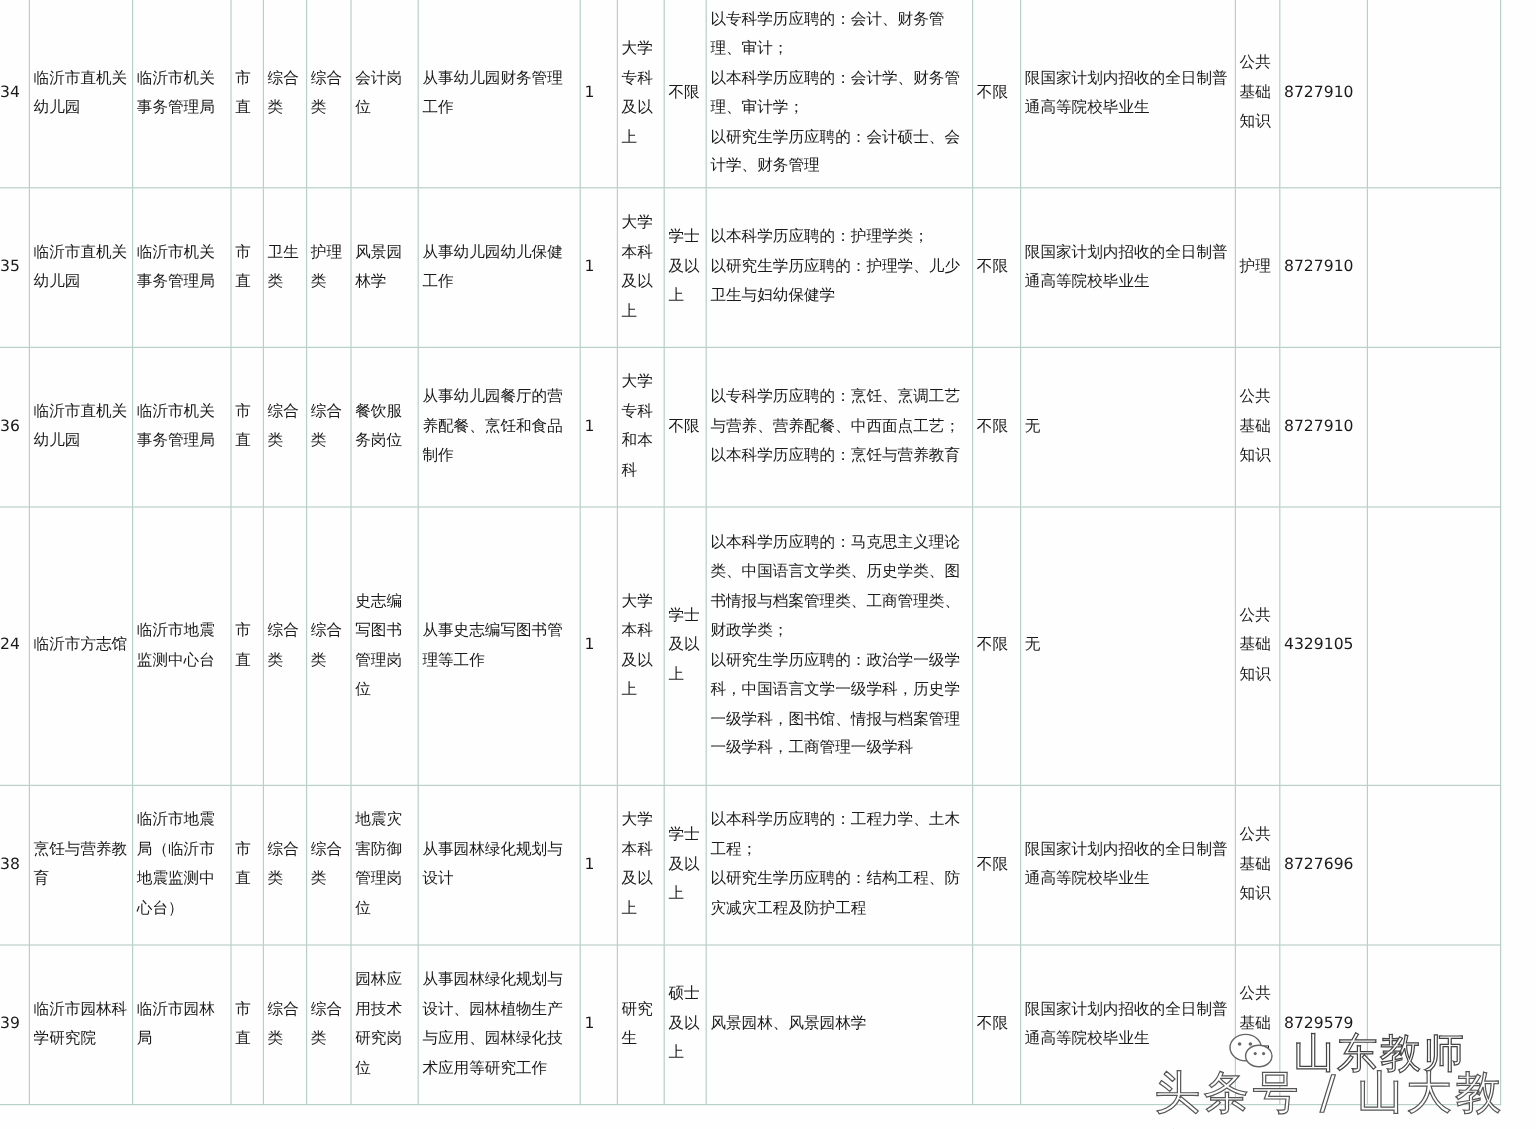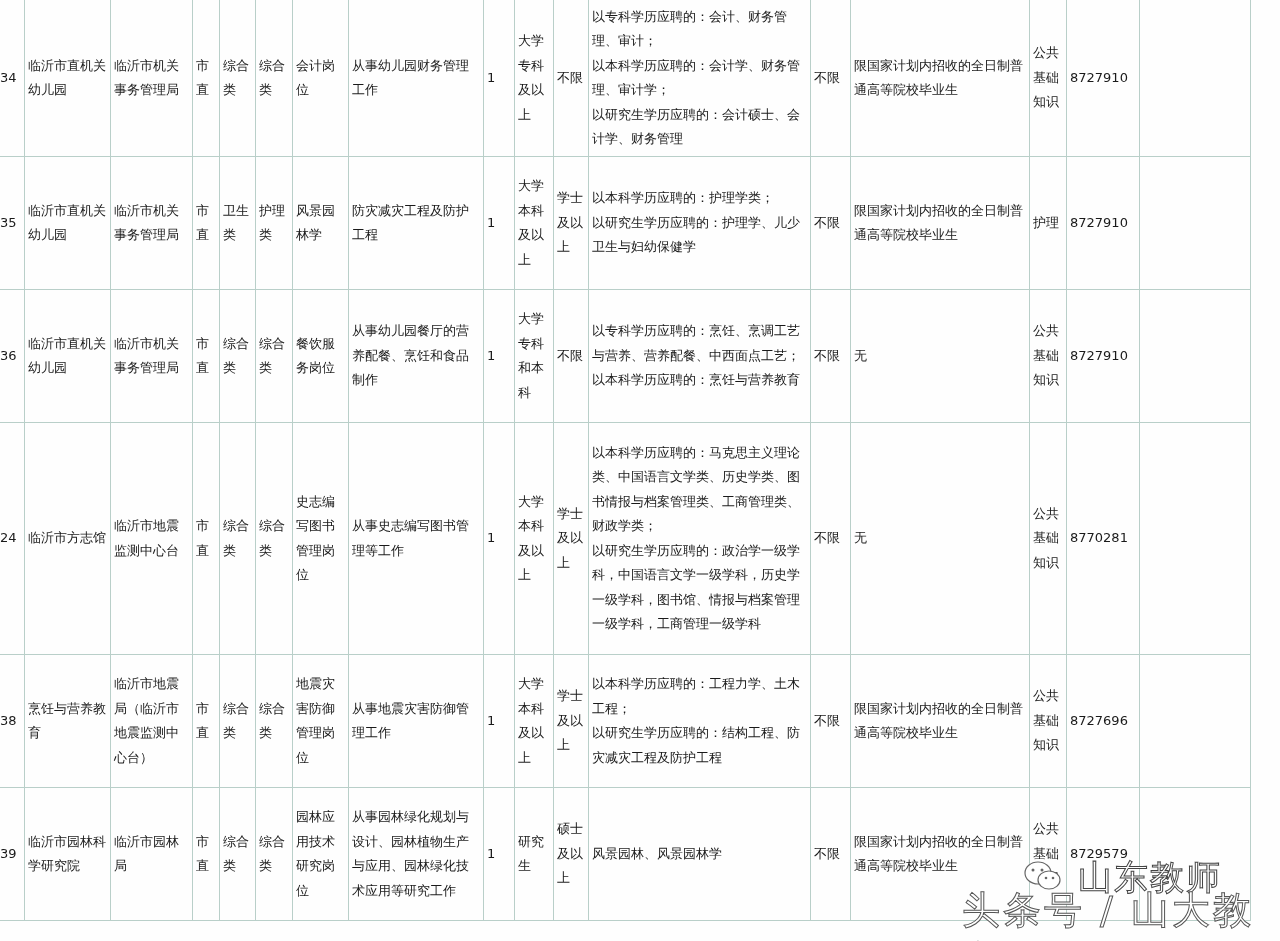--- a/index.html
+++ b/index.html
@@ -60,21 +60,21 @@
     <td></td>
   </tr>
       <tr style="height: 133px;">
     <td class="num">35</td>
     <td>临沂市直机关幼儿园</td>
     <td>临沂市机关事务管理局</td>
     <td>市直</td>
     <td>卫生类</td>
     <td>护理类</td>
     <td>风景园林学</td>
-    <td>防灾减灾工程及防护工程</td>
+    <td>从事幼儿园幼儿保健工作</td>
     <td>1</td>
     <td>大学本科及以上</td>
     <td>学士及以上</td>
     <td>以本科学历应聘的：护理学类；<br>以研究生学历应聘的：护理学、儿少卫生与妇幼保健学</td>
     <td>不限</td>
     <td>限国家计划内招收的全日制普通高等院校毕业生</td>
     <td>护理</td>
     <td>8727910</td>
     <td></td>
   </tr>
@@ -106,32 +106,32 @@
     <td>综合类</td>
     <td>史志编写图书管理岗位</td>
     <td>从事史志编写图书管理等工作</td>
     <td>1</td>
     <td>大学本科及以上</td>
     <td>学士及以上</td>
     <td>以本科学历应聘的：马克思主义理论类、中国语言文学类、历史学类、图书情报与档案管理类、工商管理类、财政学类；<br>以研究生学历应聘的：政治学一级学科，中国语言文学一级学科，历史学一级学科，图书馆、情报与档案管理一级学科，工商管理一级学科</td>
     <td>不限</td>
     <td>无</td>
     <td>公共基础知识</td>
-    <td>8770281</td>
+    <td>4329105</td>
     <td></td>
   </tr>
       <tr style="height: 133px;">
     <td class="num">38</td>
     <td>烹饪与营养教育</td>
     <td>临沂市地震局（临沂市地震监测中心台）</td>
     <td>市直</td>
     <td>综合类</td>
     <td>综合类</td>
     <td>地震灾害防御管理岗位</td>
-    <td>从事地震灾害防御管理工作</td>
+    <td>从事园林绿化规划与设计</td>
     <td>1</td>
     <td>大学本科及以上</td>
     <td>学士及以上</td>
     <td>以本科学历应聘的：工程力学、土木工程；<br>以研究生学历应聘的：结构工程、防灾减灾工程及防护工程</td>
     <td>不限</td>
     <td>限国家计划内招收的全日制普通高等院校毕业生</td>
     <td>公共基础知识</td>
     <td>8727696</td>
     <td></td>
   </tr>

